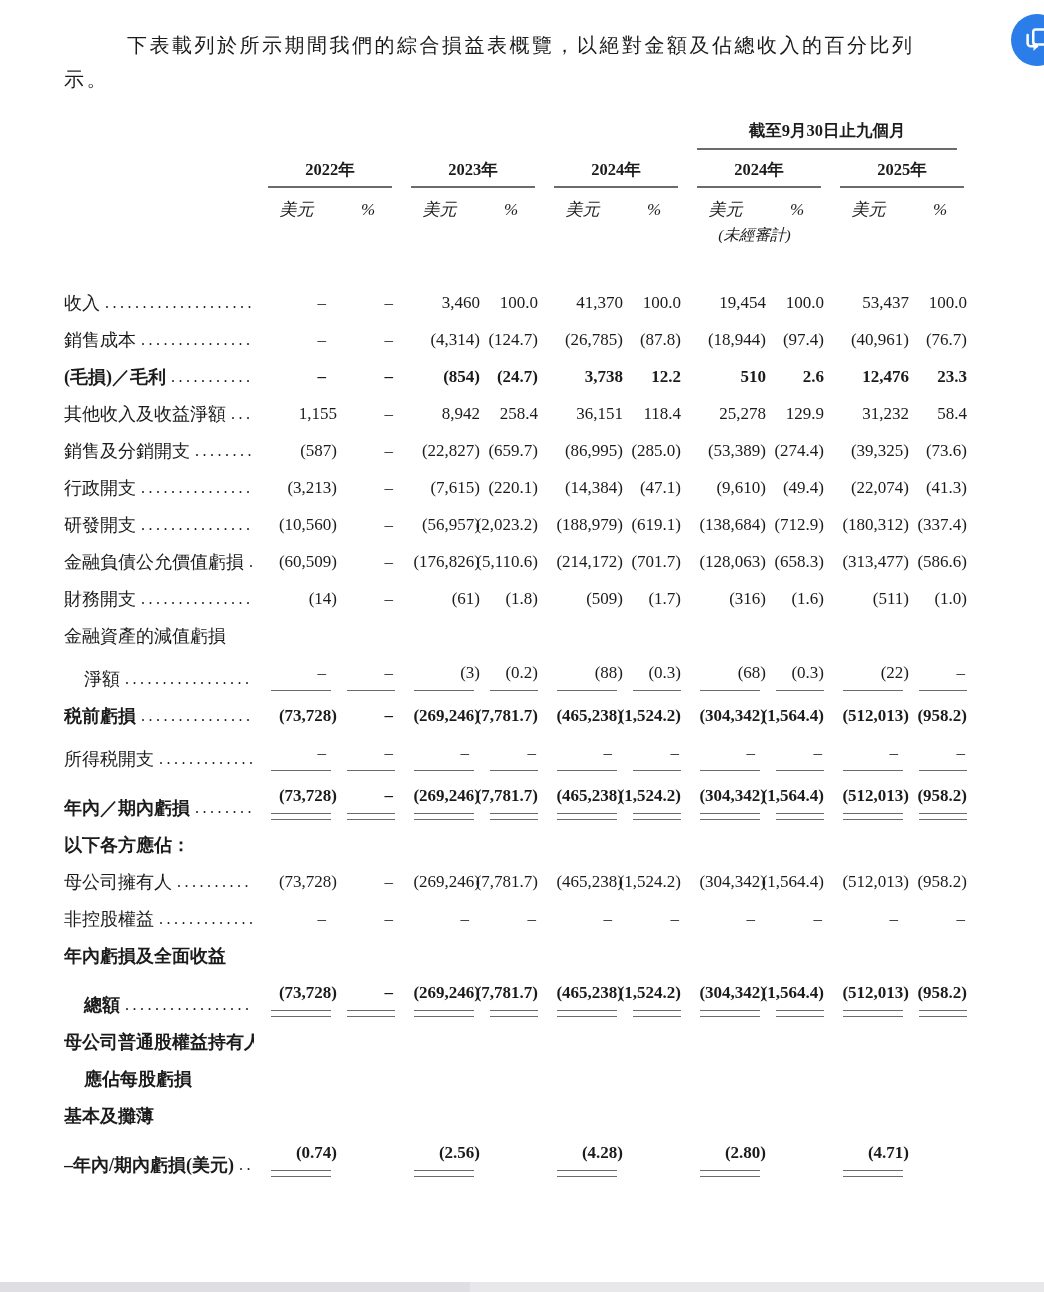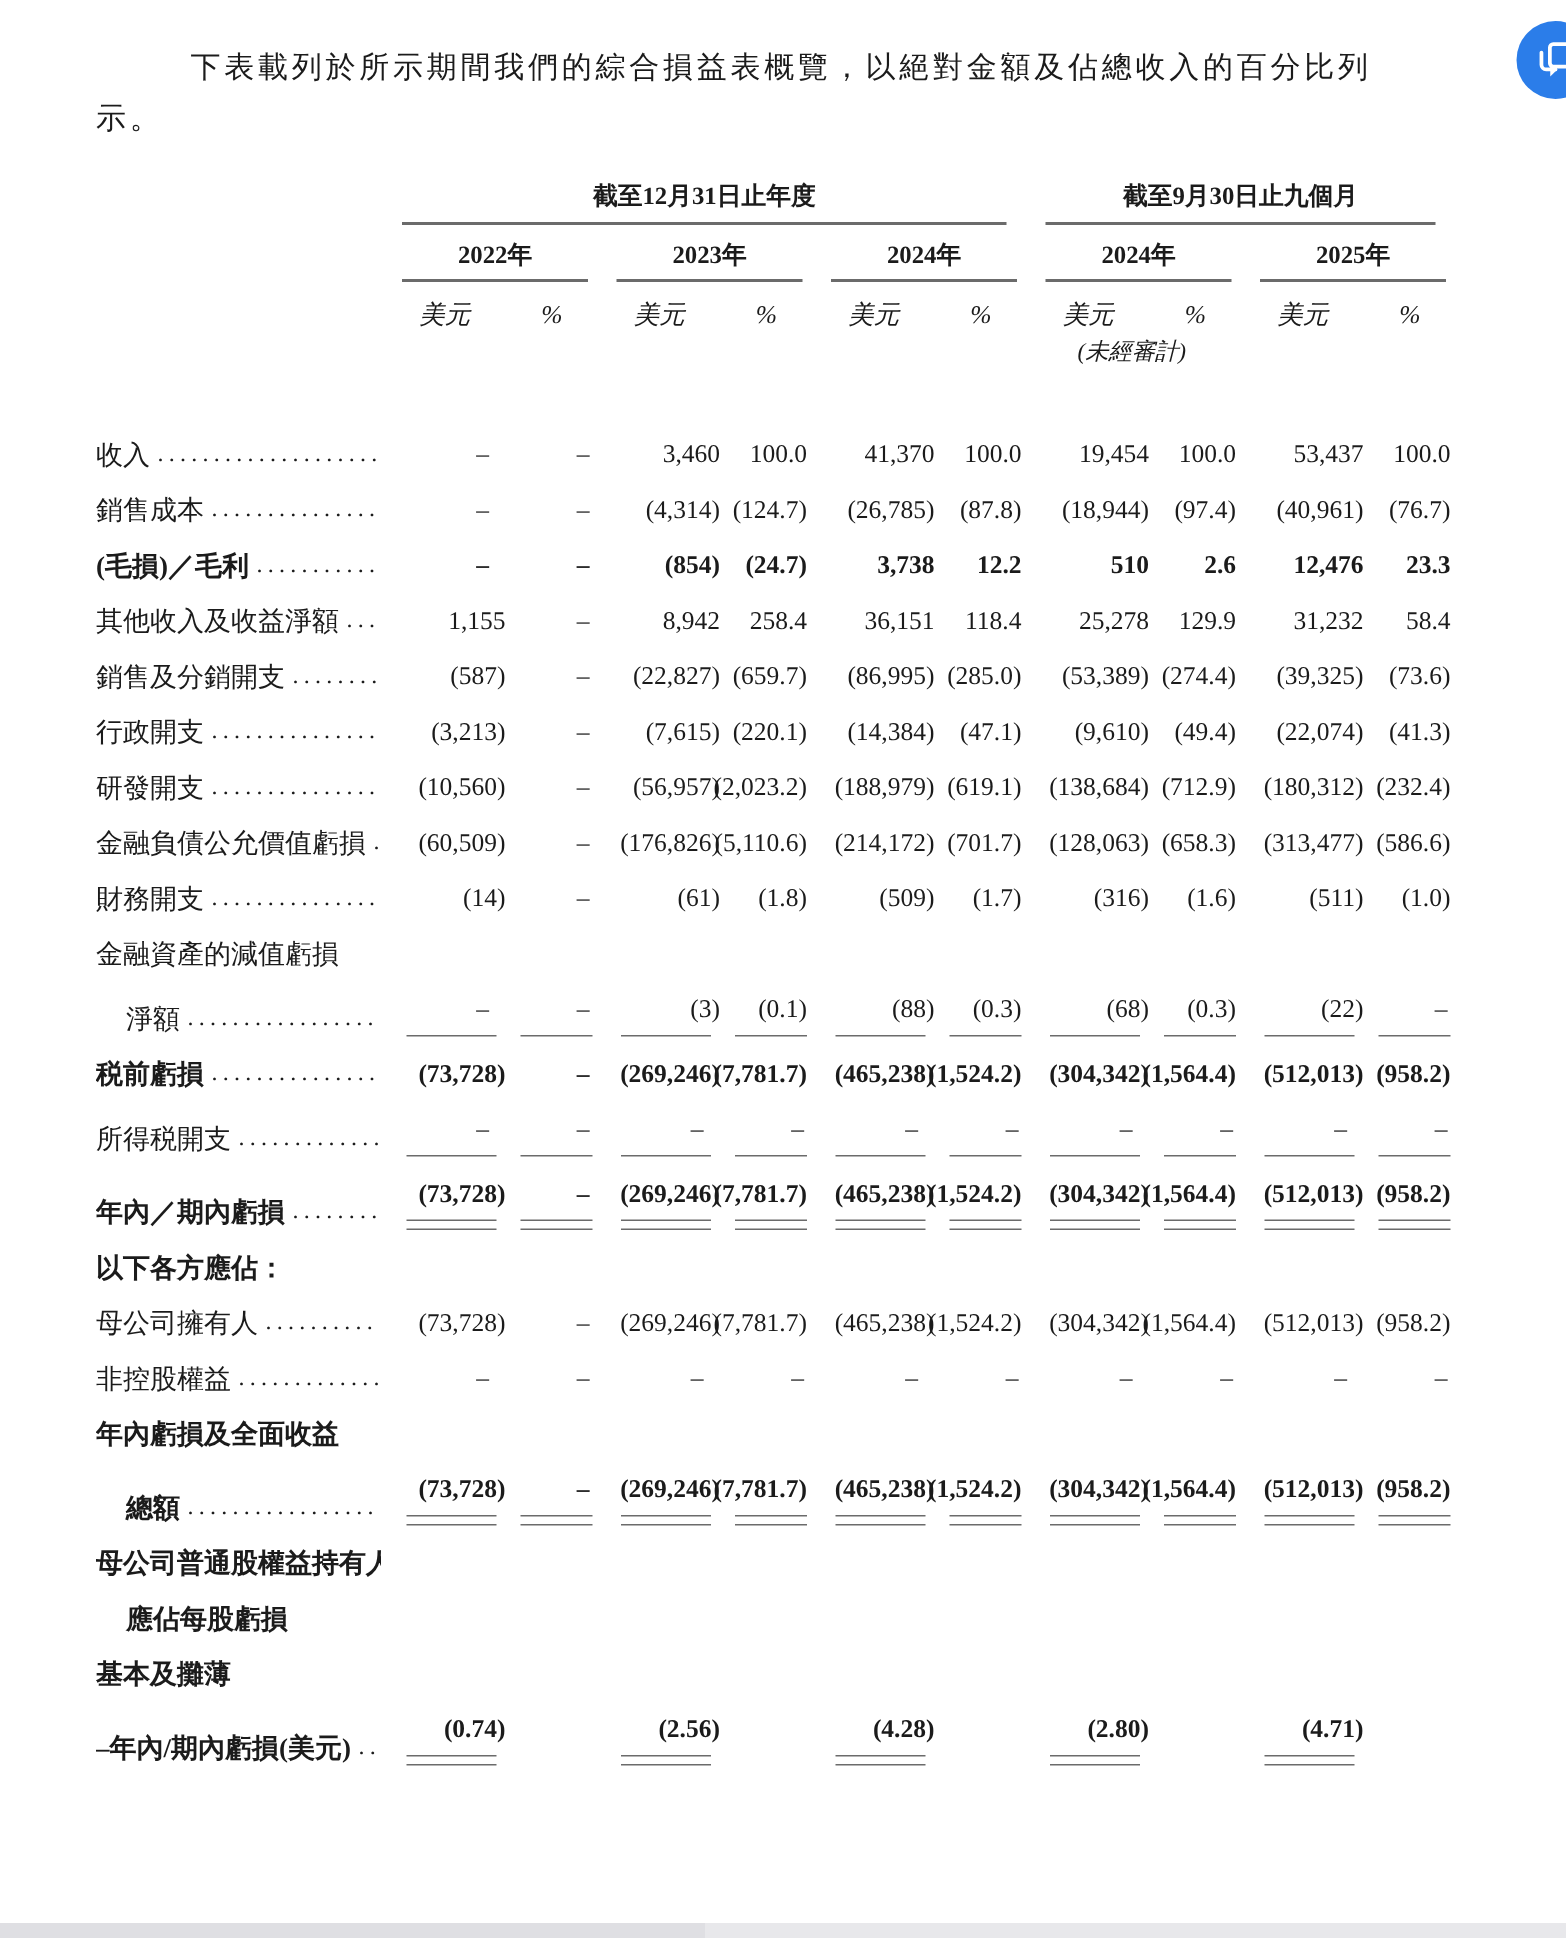--- a/index.html
+++ b/index.html
@@ -162,23 +162,20 @@
       <path d="M4.5 8 v6.5 a2.5 2.5 0 0 0 2.5 2.5 h5" fill="none" stroke="#ffffff" stroke-width="2" stroke-linecap="round"></path>
       <path d="M9.2 13.2 L13 17 L9.2 20.8 Z" fill="#ffffff"></path>
     </svg>
   </div>
 
   <p class="intro"><span>下表載列於所示期間我們的綜合損益表概覽，以絕對金額及佔總收入的百分比列</span><span class="l2">示。</span></p>
 
   <div class="fintable">
 
     <div class="grid hrow">
-      <div class="group g1">
-        <div class="line">截至12月31日止年度</div>
-      </div>
       <div class="group g2">
         <div class="line">截至9月30日止九個月</div>
       </div>
     </div>
 
     <div class="grid yrow">
       <div class="yr y1">
           <div class="yline">2022年</div>
         </div>
       <div class="yr y2">
@@ -456,21 +453,21 @@
           <div class="v usd" style="grid-column: 8;">
             <span class="num">(138,684)</span>
           </div>
           <div class="v pct" style="grid-column: 9;">
             <span class="num">(712.9)</span>
           </div>
           <div class="v usd" style="grid-column: 10;">
             <span class="num">(180,312)</span>
           </div>
           <div class="v pct" style="grid-column: 11;">
-            <span class="num">(232.4)</span>
+            <span class="num">(337.4)</span>
           </div>
         </div>
         <div class="grid row">
           <div class="labcell">
             <span class="lab">金融負債公允價值虧損</span>
             <span class="dots">................................................................................</span>
           </div>
           <div class="v usd" style="grid-column: 2;">
             <span class="num">(60,509)</span>
           </div>
@@ -564,21 +561,21 @@
           </div>
           <div class="v pct" style="grid-column: 3;">
             <span class="num dash">–</span>
             <div class="rule"></div>
           </div>
           <div class="v usd" style="grid-column: 4;">
             <span class="num">(3)</span>
             <div class="rule"></div>
           </div>
           <div class="v pct" style="grid-column: 5;">
-            <span class="num">(0.1)</span>
+            <span class="num">(0.2)</span>
             <div class="rule"></div>
           </div>
           <div class="v usd" style="grid-column: 6;">
             <span class="num">(88)</span>
             <div class="rule"></div>
           </div>
           <div class="v pct" style="grid-column: 7;">
             <span class="num">(0.3)</span>
             <div class="rule"></div>
           </div>

